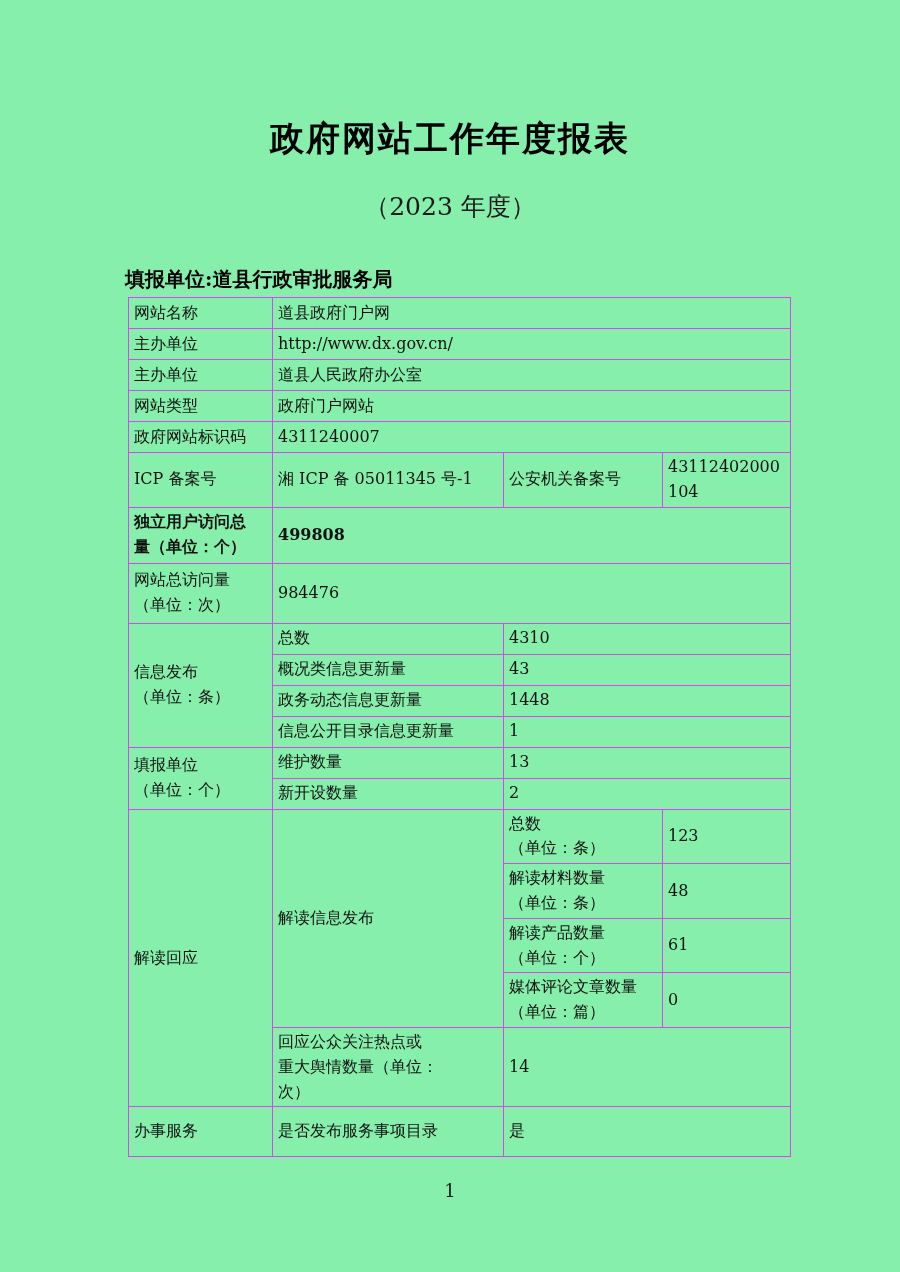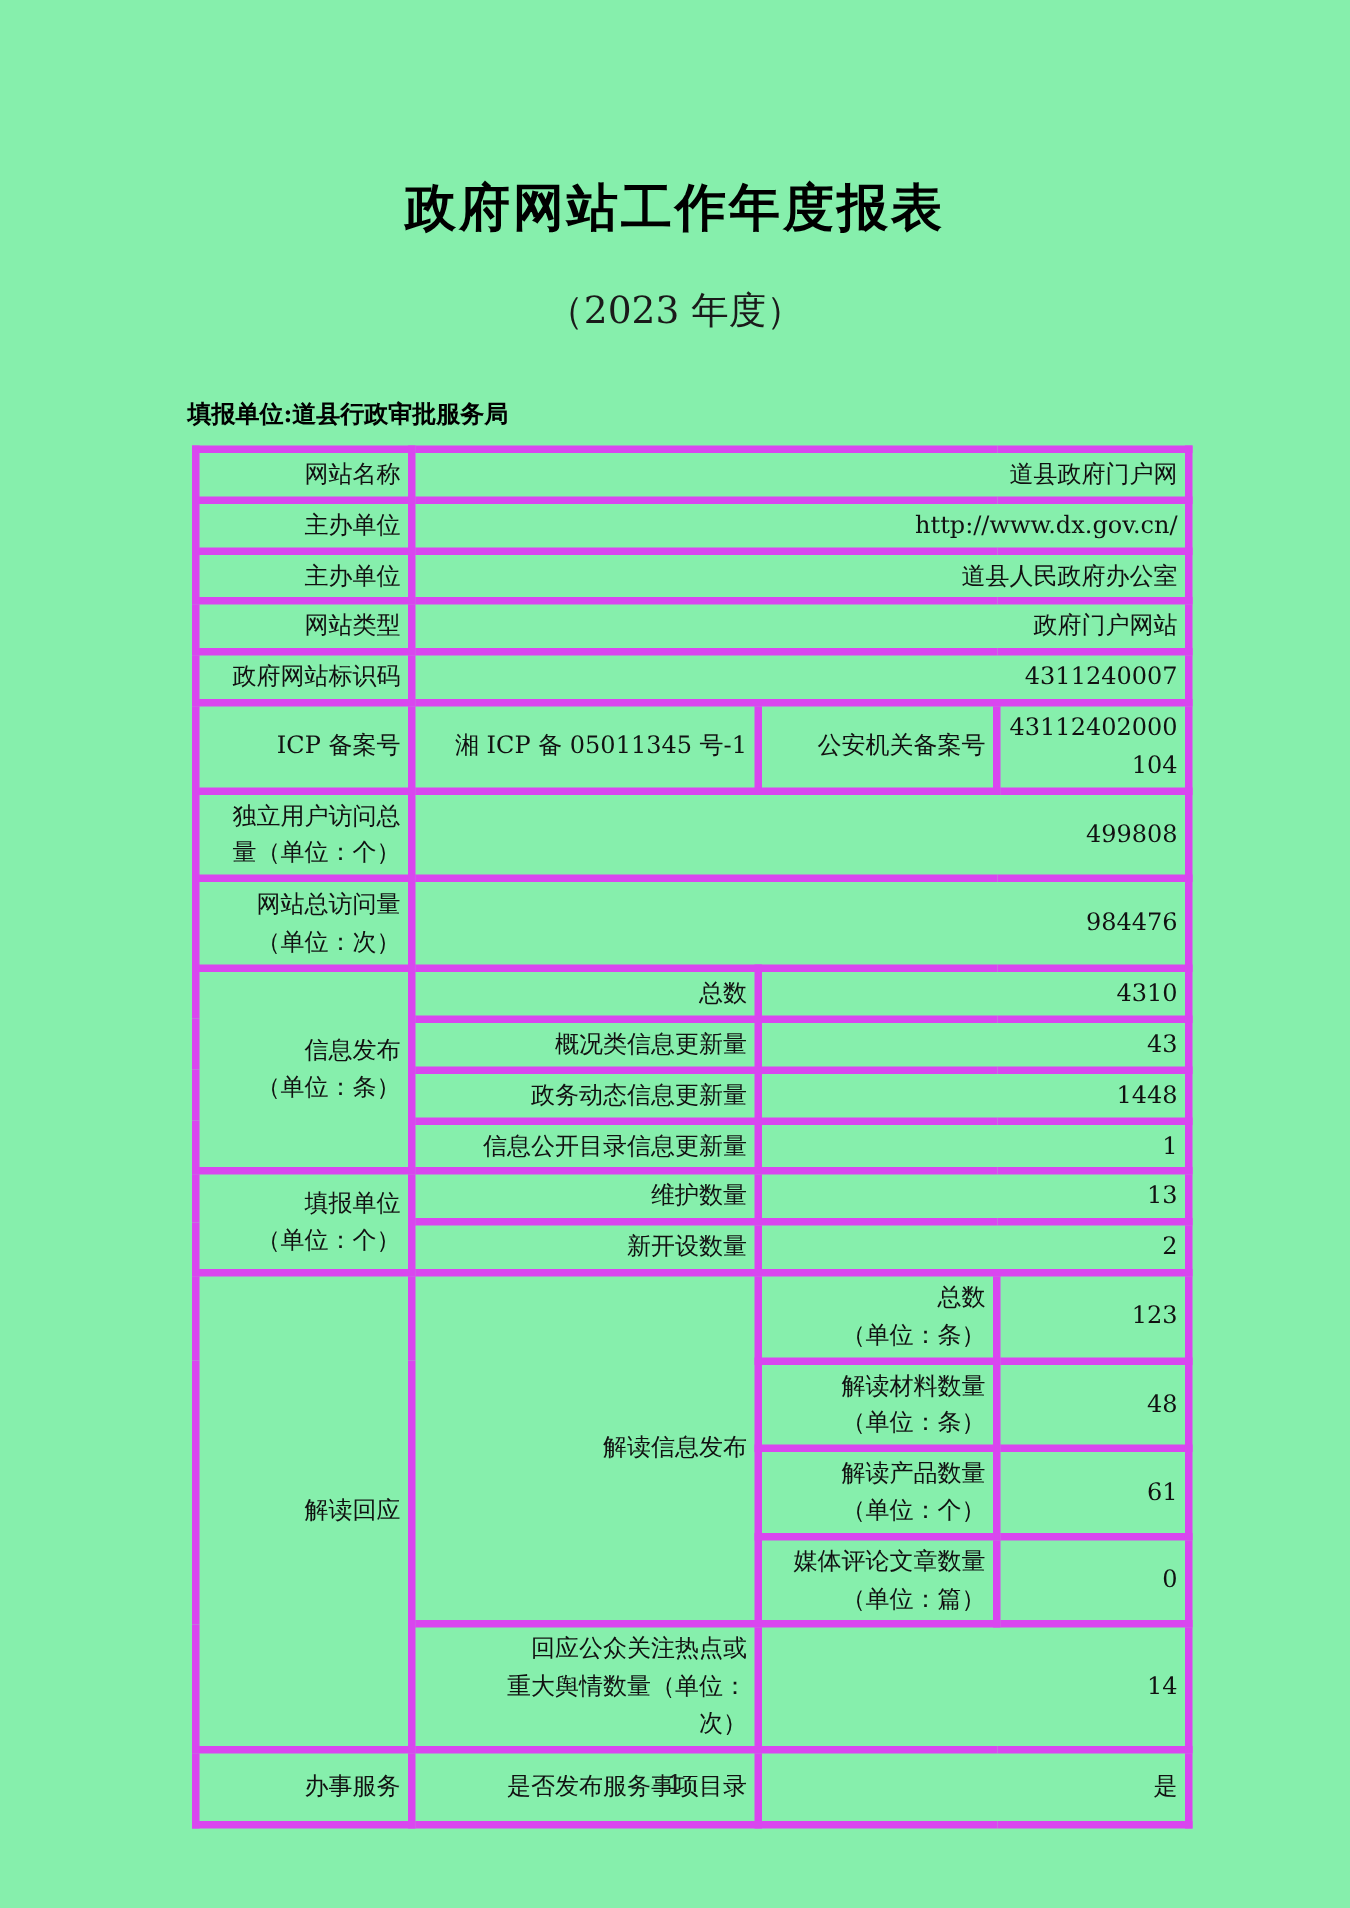--- a/index.html
+++ b/index.html
@@ -35,50 +35,50 @@
     width: 100%;
     text-align: center;
     font-size: 25px;
     color: #1a1a1a;
   }
   .unit-line {
     position: absolute;
     top: 266px;
     left: 125px;
     font-weight: 700;
-    font-size: 16px;
+    font-size: 20px;
     color: #000000;
   }
   table.report {
     position: absolute;
     top: 297px;
     left: 128px;
     width: 662px;
     border-collapse: collapse;
     table-layout: fixed;
   }
   table.report td {
-    border: 5px solid #d946ef;
+    border: 1px solid #d946ef;
     font-size: 16px;
     line-height: 1.55;
-    text-align: right;
+    text-align: left;
     vertical-align: middle;
     padding: 2px 5px;
     white-space: pre-line;
     overflow: hidden;
   }
   td.num {
     word-break: break-all;
   }
   td.v-top { vertical-align: top; padding-top: 6px; }
   td.v-bottom { vertical-align: bottom; padding-bottom: 6px; }
   tr.r31 { height: 31px; }
   tr.r50 { height: 50px; }
   tr.r52 { height: 52px; }
-  tr.r56 { height: 56px; }
+  tr.r56 { height: 56px; font-weight: bold; }
   tr.r60 { height: 60px; }
   tr.r78 { height: 78px; padding-left: 32px; }
   .page-number {
     position: absolute;
     top: 1180px;
     left: 0;
     width: 100%;
     text-align: center;
     font-size: 18px;
     color: #1a1a1a;

